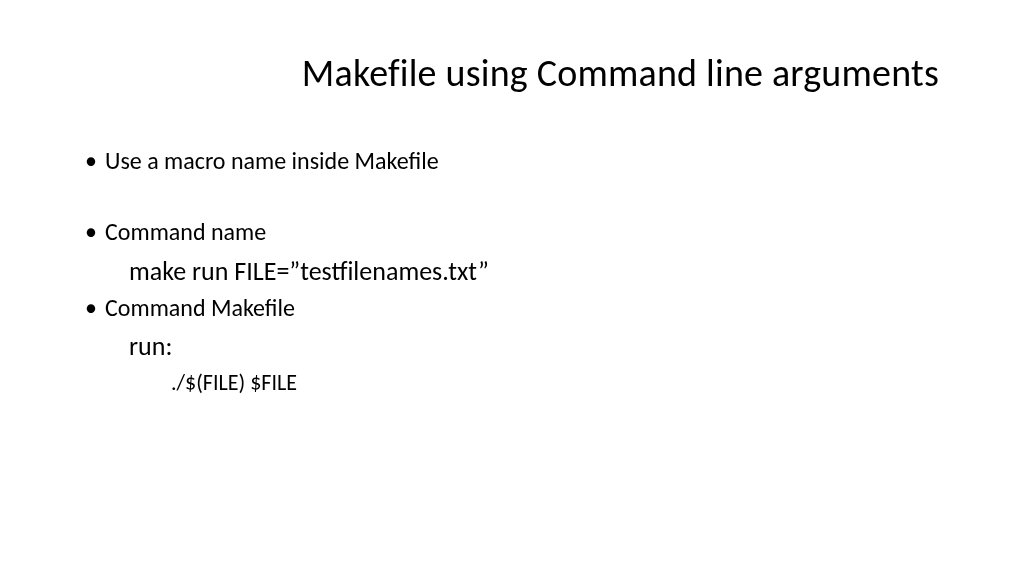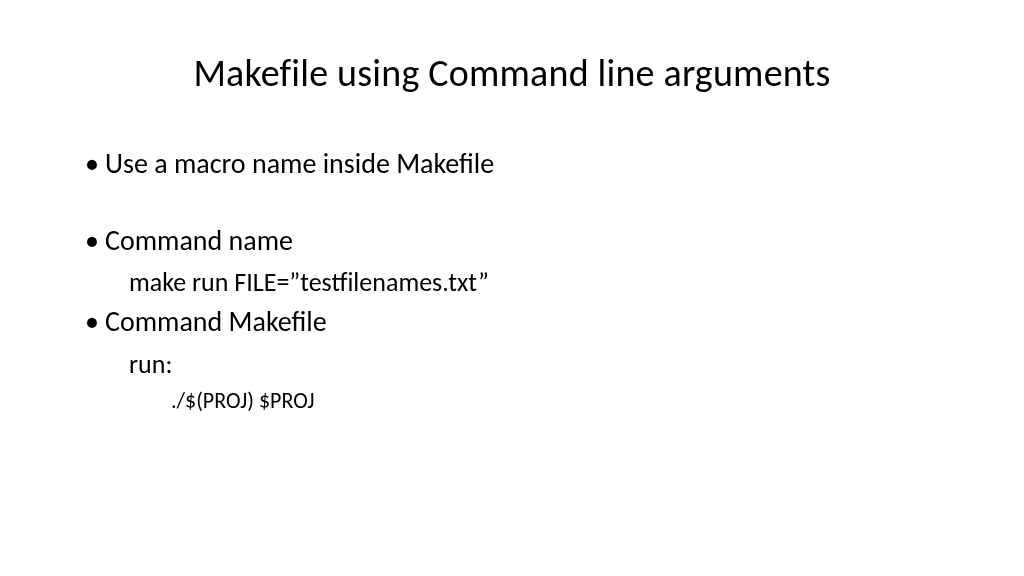--- a/index.html
+++ b/index.html
@@ -12,27 +12,27 @@
       height: 576px;
       background: white;
       font-family: Calibri, "Segoe UI", Arial, sans-serif;
       color: #000;
       padding: 50px 85px 0 85px;
       overflow: hidden;
     }
     .title {
       font-size: 38px;
       font-weight: 400;
-      text-align: center;
+      text-align: right;
       margin-bottom: 48px;
       letter-spacing: 0.2px;
     }
     .bullet-list {
       list-style: none;
-      font-size: 28px;
+      font-size: 24px;
       line-height: 1.45;
     }
     .bullet-list > li {
       position: relative;
       padding-left: 20px;
       margin-bottom: 2px;
     }
     .bullet-list > li::before {
       content: "•";
       position: absolute;
@@ -66,13 +66,13 @@
 
 <ul class="bullet-list">
   <li>Command name</li>
 </ul>
 <div class="sub">make run FILE=”testfilenames.txt”</div>
 
 <ul class="bullet-list">
   <li>Command Makefile</li>
 </ul>
 <div class="sub">run:</div>
-<div class="sub-indent">./$(PROJ) $PROJ</div>
+<div class="sub-indent">./$(FILE) $FILE</div>
 
 </body></html>

